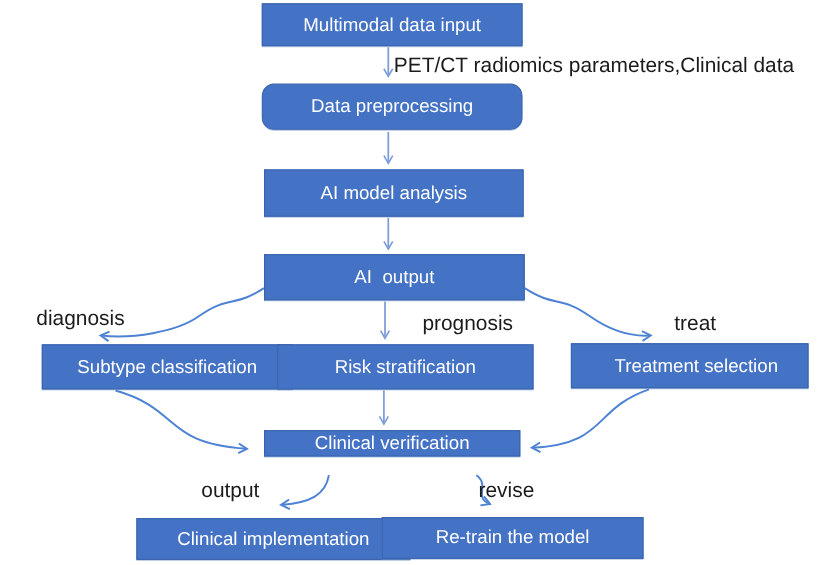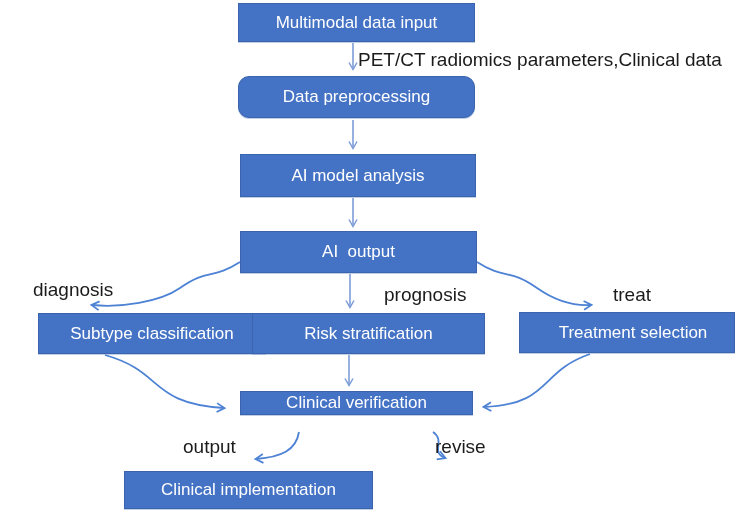--- a/index.html
+++ b/index.html
@@ -83,14 +83,15 @@
   <div class="node" style="left:519px;top:312px;width:216px;height:41px;padding-left:12px;">Treatment selection</div>
 
   <div class="node" style="left:240px;top:391px;width:233px;height:24px;">Clinical verification</div>
 
   <div class="edge-label" style="left:183px;top:436px;">output</div>
 
   <div class="edge-label" style="left:435px;top:436px;">revise</div>
 
   <div class="node" style="left:88px;top:471px;width:249px;height:38px;margin-left:36px;">Clinical implementation</div>
 
+  <div class="node" style="left:347px;top:470px;width:238px;height:38px;">Re-train the model</div>
 
 </div>
 
 </body></html>

